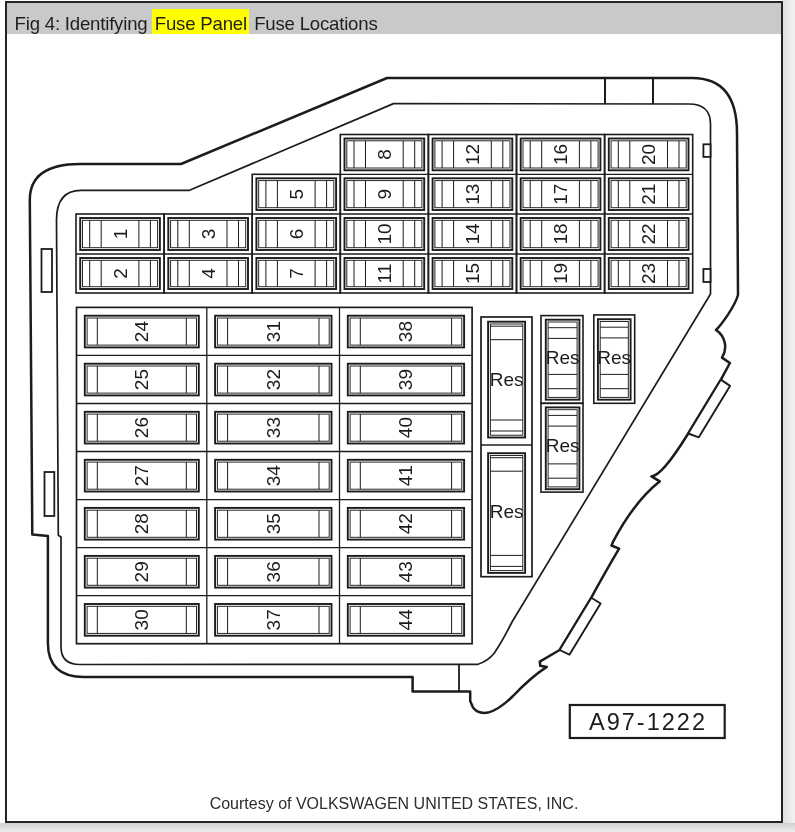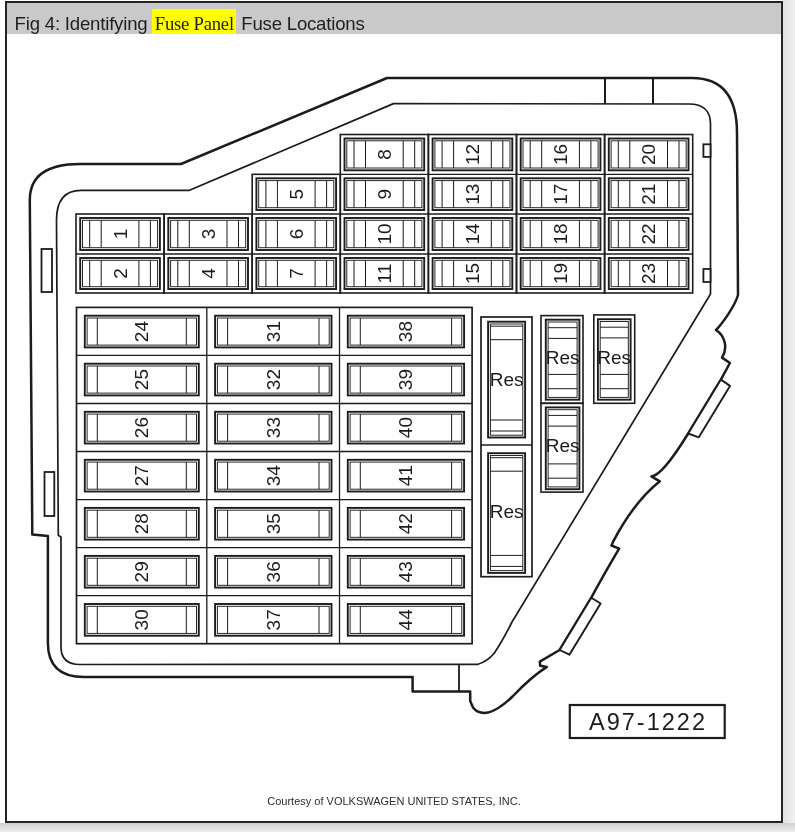--- a/index.html
+++ b/index.html
@@ -4,23 +4,23 @@
 <style>
 html,body { margin:0; padding:0; }
 body { width:795px; height:832px; position:relative; background:#fff;
        font-family:"Liberation Sans", sans-serif; overflow:hidden; }
 .side-shade { position:absolute; left:783px; top:0; width:12px; height:832px; background:linear-gradient(90deg,#e0e0e0,#f2f2f2); }
 .bottom-shade { position:absolute; left:0; top:823px; width:795px; height:9px; background:linear-gradient(#cfcfcf,#efefef); }
 .frame { position:absolute; left:5px; top:1px; width:778px; height:822px;
           box-sizing:border-box; border:2px solid #242424; background:#fff; }
 .titlebar { position:absolute; left:7px; top:3px; width:774px; height:31px; background:#c9c9c9; }
 .titlebar span.t { position:absolute; left:7.6px; top:9.6px; font-size:18.6px; letter-spacing:-0.2px; color:#1f1f1f; white-space:nowrap; }
-.hl { background:#ffff00; padding:4px 2.4px 0 2.4px;font-family:Liberation Serif, serif; }
+.hl { background:#ffff00; padding:4px 2.4px 0 2.4px; }
 .footer { position:absolute; left:5px; top:795px; width:778px; text-align:center;
-           font-size:11px; color:#2d2d2d; }
+           font-size:16px; color:#2d2d2d; }
 </style>
 </head>
 <body>
 
 <div class="side-shade"></div>
 
 <div class="bottom-shade"></div>
 
 <div class="frame"></div>
 

